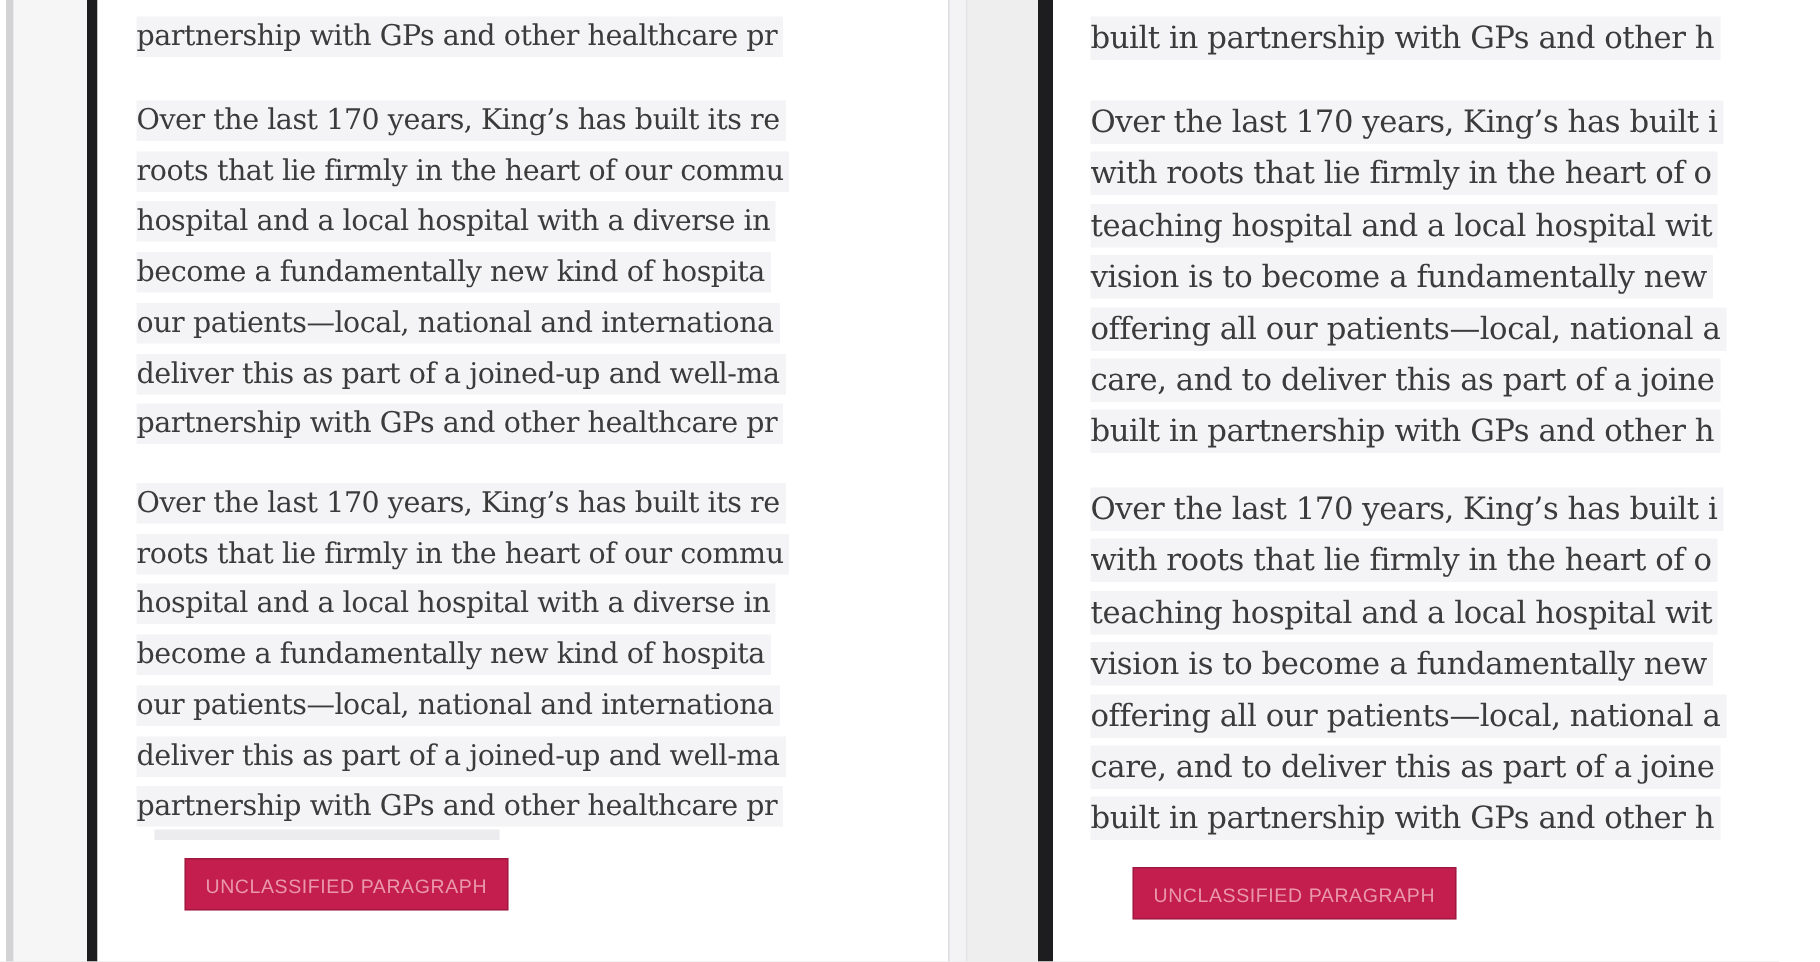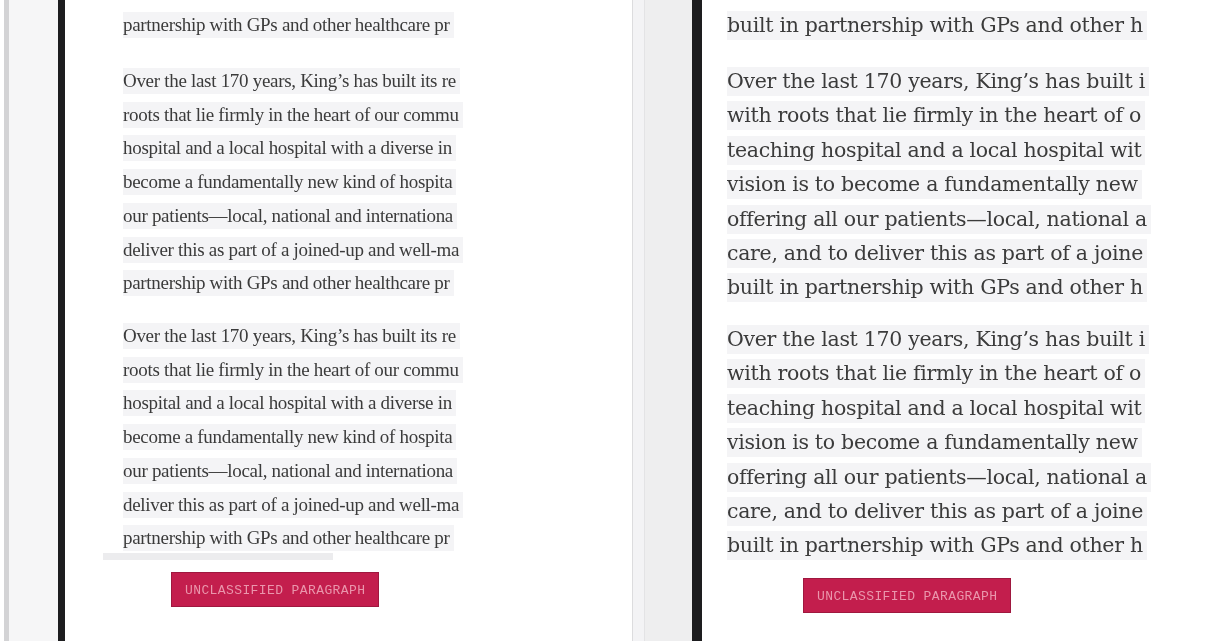--- a/index.html
+++ b/index.html
@@ -19,32 +19,31 @@
   .spine-right{left:692px;width:10px;}
   
   .page{background:#ffffff;overflow:hidden;}
   .page-left{left:65px;width:567px;}
   .page-right{left:702px;width:511px;}
   
   .gutter-shadow{left:632px;width:11px;background:#f3f3f5;
     border-left:1px solid #dcdcde;border-right:1px solid #e3e3e5;}
   
   .doc-text{position:absolute;left:0;right:0;color:#3b3b3b;white-space:nowrap;}
-  .page-left  .doc-text{padding-left:58px;font-size:19px;line-height:33.7px;letter-spacing:-0.3px;font-family:Liberation Serif, serif;}
+  .page-left  .doc-text{padding-left:26px;font-size:19px;line-height:33.7px;letter-spacing:-0.3px;}
   .page-right .doc-text{padding-left:25px;font-size:20.5px;line-height:34.4px;letter-spacing:-0.3px;}
   .tl{overflow:hidden;}
   .tl>span{background:#f4f4f6;padding:2px 4px 3px 2px;margin-left:-2px;}
   
   .badge{
     position:absolute;display:inline-block;box-sizing:border-box;
     height:35px;line-height:35px;padding:0 13px;
-    font-family:Liberation Mono, monospace;
+    font-family:Liberation Sans, sans-serif;
     font-size:13px;letter-spacing:0.4px;white-space:nowrap;
     border:1px solid rgba(0,0,0,0.18);
-    margin-left:48px;
   }
   .badge-left{left:58px;top:572px;}
   .badge-right{left:53px;top:578px;}
   
   .highlight-artifact{position:absolute;left:38px;top:553px;width:230px;height:7px;background:#ececee;}
 </style>
 </head>
 <body>
 
 <div class="abs strip-white-left"></div>

